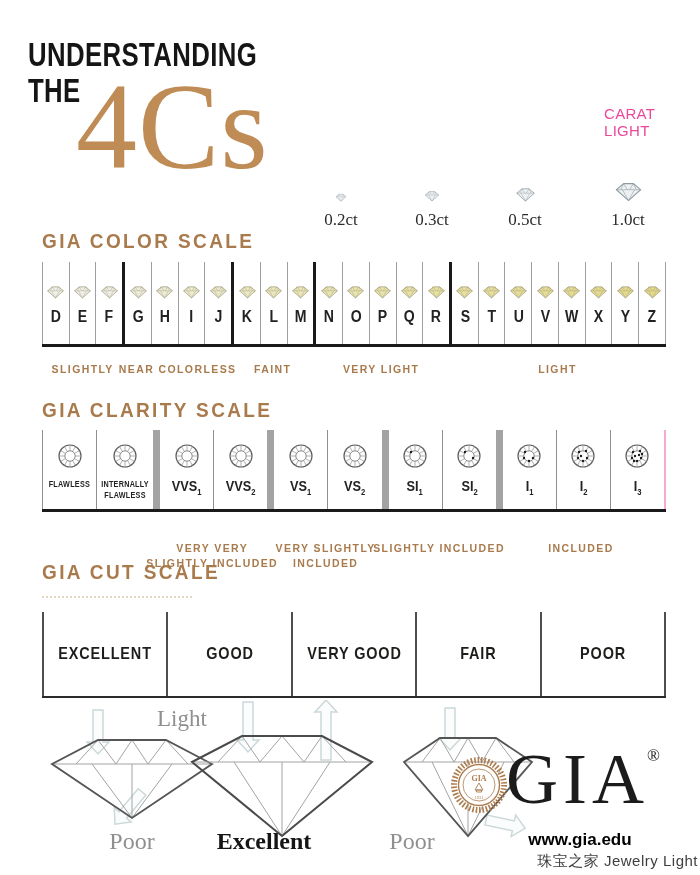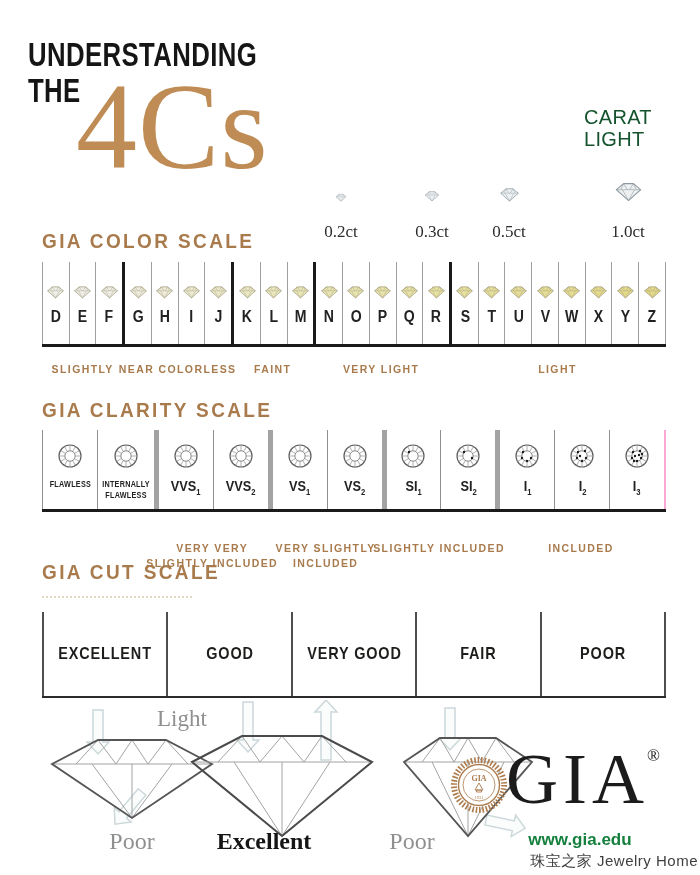--- a/index.html
+++ b/index.html
@@ -5,67 +5,67 @@
   html,body{margin:0;padding:0;background:#fff;}
   .page{position:relative;width:700px;height:875px;background:#ffffff;overflow:hidden;
         font-family:"Liberation Sans",sans-serif;color:#1d1d1b;}
   .abs{position:absolute;}
   
   .title-line{position:absolute;left:28px;font-weight:700;color:#151515;font-size:33px;
               letter-spacing:.5px;transform:scaleX(.78);transform-origin:0 0;white-space:nowrap;}
   .title-big{position:absolute;left:76px;top:66px;font-family:"Liberation Serif","DejaVu Serif",serif;
              font-size:122px;line-height:1;color:#bf8c55;letter-spacing:1px;}
   
-  .carat-heading{position:absolute;left:584px;top:106px;font-size:20px;line-height:1.12;
-                 color:#14532d;letter-spacing:.3px;}
+  .carat-heading{position:absolute;left:604px;top:106px;font-size:15px;line-height:1.12;
+                 color:#ec4899;letter-spacing:.3px;}
   .carat-item{position:absolute;width:90px;top:156px;height:72px;text-align:center;}
   .carat-gem{height:46px;display:flex;align-items:flex-end;justify-content:center;}
-  .carat-label{margin-top:20px;font-family:"Liberation Serif","DejaVu Serif",serif;
+  .carat-label{margin-top:8px;font-family:"Liberation Serif","DejaVu Serif",serif;
                font-size:17px;color:#2b2b2b;}
   
   .scale-heading{position:absolute;left:42px;font-weight:700;font-size:20px;letter-spacing:2.5px;
                  color:#a87a4c;transform:scaleX(.95);transform-origin:0 50%;white-space:nowrap;}
   
   .scale-table{position:absolute;left:42px;width:624px;display:flex;border-bottom:3px solid #1a1a1a;box-sizing:border-box;}
   #color-table{top:262px;height:85px;}
   .color-cell{flex:1;border-left:1px solid #9f9f9f;display:flex;flex-direction:column;
               align-items:center;padding-top:23px;box-sizing:border-box;}
   .color-cell:last-child{border-right:1px solid #9f9f9f;}
   .color-cell.thick{border-left:3px solid #1a1a1a;}
   .color-letter{margin-top:9px;font-weight:700;font-size:16px;color:#222;transform:scaleX(.88);}
   .group-row{position:absolute;left:42px;width:624px;height:30px;}
   .group-label{position:absolute;transform:translateX(-50%);font-weight:700;font-size:10.5px;
                letter-spacing:1.4px;color:#a87a4c;white-space:nowrap;text-align:center;line-height:1.45;}
   
   #clarity-table{top:430px;height:82px;}
   .clarity-cell{flex:1;border-left:1px solid #8f8f8f;display:flex;flex-direction:column;
                 align-items:center;padding-top:13px;box-sizing:border-box;}
   .clarity-cell:last-child{border-right:2px solid #f9a8d4;}
-  .clarity-cell.thick{border-left:5px solid #a3a3a3;}
+  .clarity-cell.thick{border-left:7px solid #a3a3a3;}
   .clarity-label{margin-top:8px;font-weight:700;font-size:15px;color:#222;transform:scaleX(.85);white-space:nowrap;}
   .clarity-label sub{font-size:60%;}
   .clarity-label.small{font-size:8.5px;line-height:1.3;text-align:center;letter-spacing:.3px;margin-top:10px;}
   
   .dotted-rule{position:absolute;left:42px;top:596px;width:150px;border-top:2px dotted #e3d8c6;}
   #cut-table{top:612px;height:86px;border-bottom:2px solid #2b2b2b;}
   .cut-cell{flex:1;border-left:2px solid #4e4e4e;display:flex;align-items:center;justify-content:center;box-sizing:border-box;}
   .cut-cell:last-child{border-right:2px solid #4e4e4e;}
   .cut-label{font-weight:700;font-size:17px;letter-spacing:1px;color:#1d1d1b;transform:scaleX(.85);white-space:nowrap;}
   
   .light-word{position:absolute;left:157px;top:706px;font-family:"Liberation Serif","DejaVu Serif",serif;
               font-size:23px;color:#8f8f8f;}
   .diagram-label{position:absolute;top:828px;transform:translateX(-50%);
                  font-family:"Liberation Serif","DejaVu Serif",serif;font-size:24px;color:#8f8f8f;}
   .diagram-label.dark{color:#151515;font-weight:700;}
   
   .gia-wordmark{position:absolute;left:506px;top:743px;font-family:"Liberation Serif","DejaVu Serif",serif;
                 font-size:72px;line-height:1;color:#1b1b1b;letter-spacing:5px;}
   .gia-wordmark sup{font-size:17px;vertical-align:top;position:relative;top:4px;left:-2px;letter-spacing:0;}
   .gia-url{position:absolute;left:500px;top:830px;width:160px;text-align:center;
-           font-weight:700;font-size:17px;color:#15803d;}
+           font-weight:700;font-size:17px;color:#000000;}
   .watermark{position:absolute;right:2px;top:852px;font-size:15px;color:#3f3f3f;letter-spacing:.5px;}
 </style>
 </head>
 <body>
 
 <div class="page">
 
   <div class="title-line" style="top:36px;">UNDERSTANDING</div>
   <div class="title-line" style="top:72px;">THE</div>
   <div class="title-big">4Cs</div>
@@ -86,21 +86,21 @@
       </div>
       <div class="carat-item" style="left: 387px;">
         <div class="carat-gem">
           <svg width="16" height="12" viewBox="0 0 24 17">
     <path d="M2,7 L8,2 H16 L22,7 L12,16 Z" fill="#eef1f2" stroke="#8e9aa0" stroke-width="0.9"></path>
     <path d="M2,7 H22 M8,2 L5.5,7 M8,2 L11,7 M16,2 L13,7 M16,2 L18.5,7 M7,7 L12,16 M17,7 L12,16" fill="none" stroke="#8e9aa0" stroke-width="0.6" opacity="0.8"></path>
           </svg>
         </div>
       <div class="carat-label">0.3ct</div>
       </div>
-      <div class="carat-item" style="left: 464px;">
+      <div class="carat-item" style="left: 480px;">
         <div class="carat-gem">
           <svg width="21" height="15" viewBox="0 0 24 17">
     <path d="M2,7 L8,2 H16 L22,7 L12,16 Z" fill="#eef1f2" stroke="#8e9aa0" stroke-width="0.9"></path>
     <path d="M2,7 H22 M8,2 L5.5,7 M8,2 L11,7 M16,2 L13,7 M16,2 L18.5,7 M7,7 L12,16 M17,7 L12,16" fill="none" stroke="#8e9aa0" stroke-width="0.6" opacity="0.8"></path>
           </svg>
         </div>
       <div class="carat-label">0.5ct</div>
       </div>
       <div class="carat-item" style="left: 583px;">
         <div class="carat-gem">
@@ -466,15 +466,15 @@
     <circle cx="29" cy="29" r="25" fill="none" stroke="#ad7c4e" stroke-width="6" stroke-dasharray="1.6 1.8"></circle>
     <circle cx="29" cy="29" r="20.5" fill="#ffffff" stroke="#ad7c4e" stroke-width="1.4"></circle>
     <circle cx="29" cy="29" r="16" fill="none" stroke="#ad7c4e" stroke-width="0.8"></circle>
     <text x="29" y="25" text-anchor="middle" font-family="Liberation Serif, serif" font-size="8" fill="#ad7c4e" font-weight="bold">GIA</text>
     <path d="M29,27 l-4,7 h8 Z M26.5,34 h5 v2 h-5 Z" fill="none" stroke="#ad7c4e" stroke-width="0.9"></path>
     <text x="29" y="43" text-anchor="middle" font-family="Liberation Serif, serif" font-size="4.5" fill="#ad7c4e">· 1931 ·</text>
   </svg>
 
   <div class="gia-wordmark"><span>GIA</span><sup>®</sup></div>
   <div class="gia-url">www.gia.edu</div>
-  <div class="watermark">珠宝之家 Jewelry Home</div>
+  <div class="watermark">珠宝之家 Jewelry Light</div>
 
 </div>
 
 </body></html>

